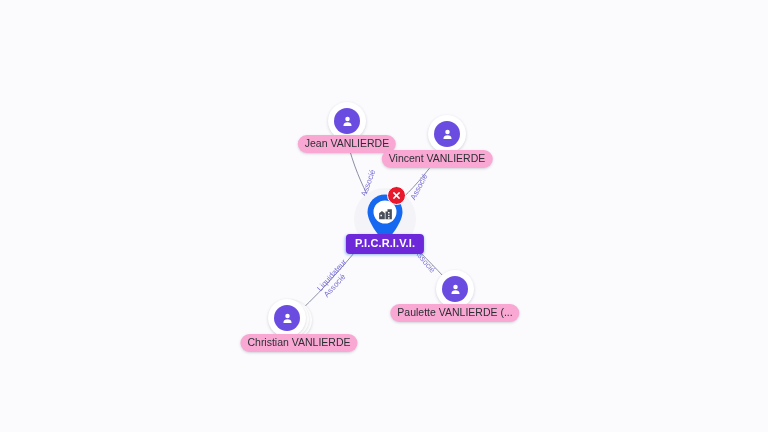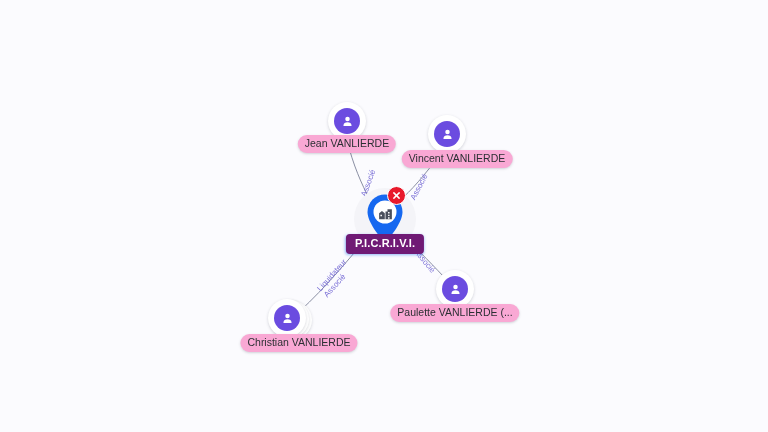--- a/index.html
+++ b/index.html
@@ -134,21 +134,21 @@
     background: #e8192c;
     border: 1.6px solid #ffffff;
     display: flex;
     align-items: center;
     justify-content: center;
   }
   .company-label {
     position: absolute;
     transform: translate(-50%, 0);
     white-space: nowrap;
-    background: #701a75;
+    background: #6d28d9;
     color: #ffffff;
     border-radius: 4px;
     padding: 3px 9px 4px 9px;
     font-size: 11px;
     font-weight: bold;
     line-height: 13px;
     letter-spacing: 0.1px;
     box-shadow: 0 1px 3px rgba(22,104,240,0.45);
   }
   
@@ -211,21 +211,21 @@
       <div class="avatar-disc">
         <div class="avatar-inner">
           <svg width="15" height="15" viewBox="0 0 24 24" fill="#ffffff">
             <circle cx="12" cy="8" r="3.6"></circle>
             <path d="M12 13.2c-3.6 0-6.4 2.1-6.4 4.6v1.4h12.8v-1.4c0-2.5-2.8-4.6-6.4-4.6z"></path>
           </svg>
         </div>
       </div>
     </div>
   </div>
-  <div class="node-label" style="left:457px; top:150px;">Vincent VANLIERDE</div>
+  <div class="node-label" style="left:437px; top:150px;">Vincent VANLIERDE</div>
 
   <div class="person-node" style="left:287px; top:318px;">
     <div class="avatar-wrap">
       <div class="avatar-stack s2"></div>
       <div class="avatar-stack"></div>
       <div class="avatar-disc">
         <div class="avatar-inner">
           <svg width="15" height="15" viewBox="0 0 24 24" fill="#ffffff">
             <circle cx="12" cy="8" r="3.6"></circle>
             <path d="M12 13.2c-3.6 0-6.4 2.1-6.4 4.6v1.4h12.8v-1.4c0-2.5-2.8-4.6-6.4-4.6z"></path>

